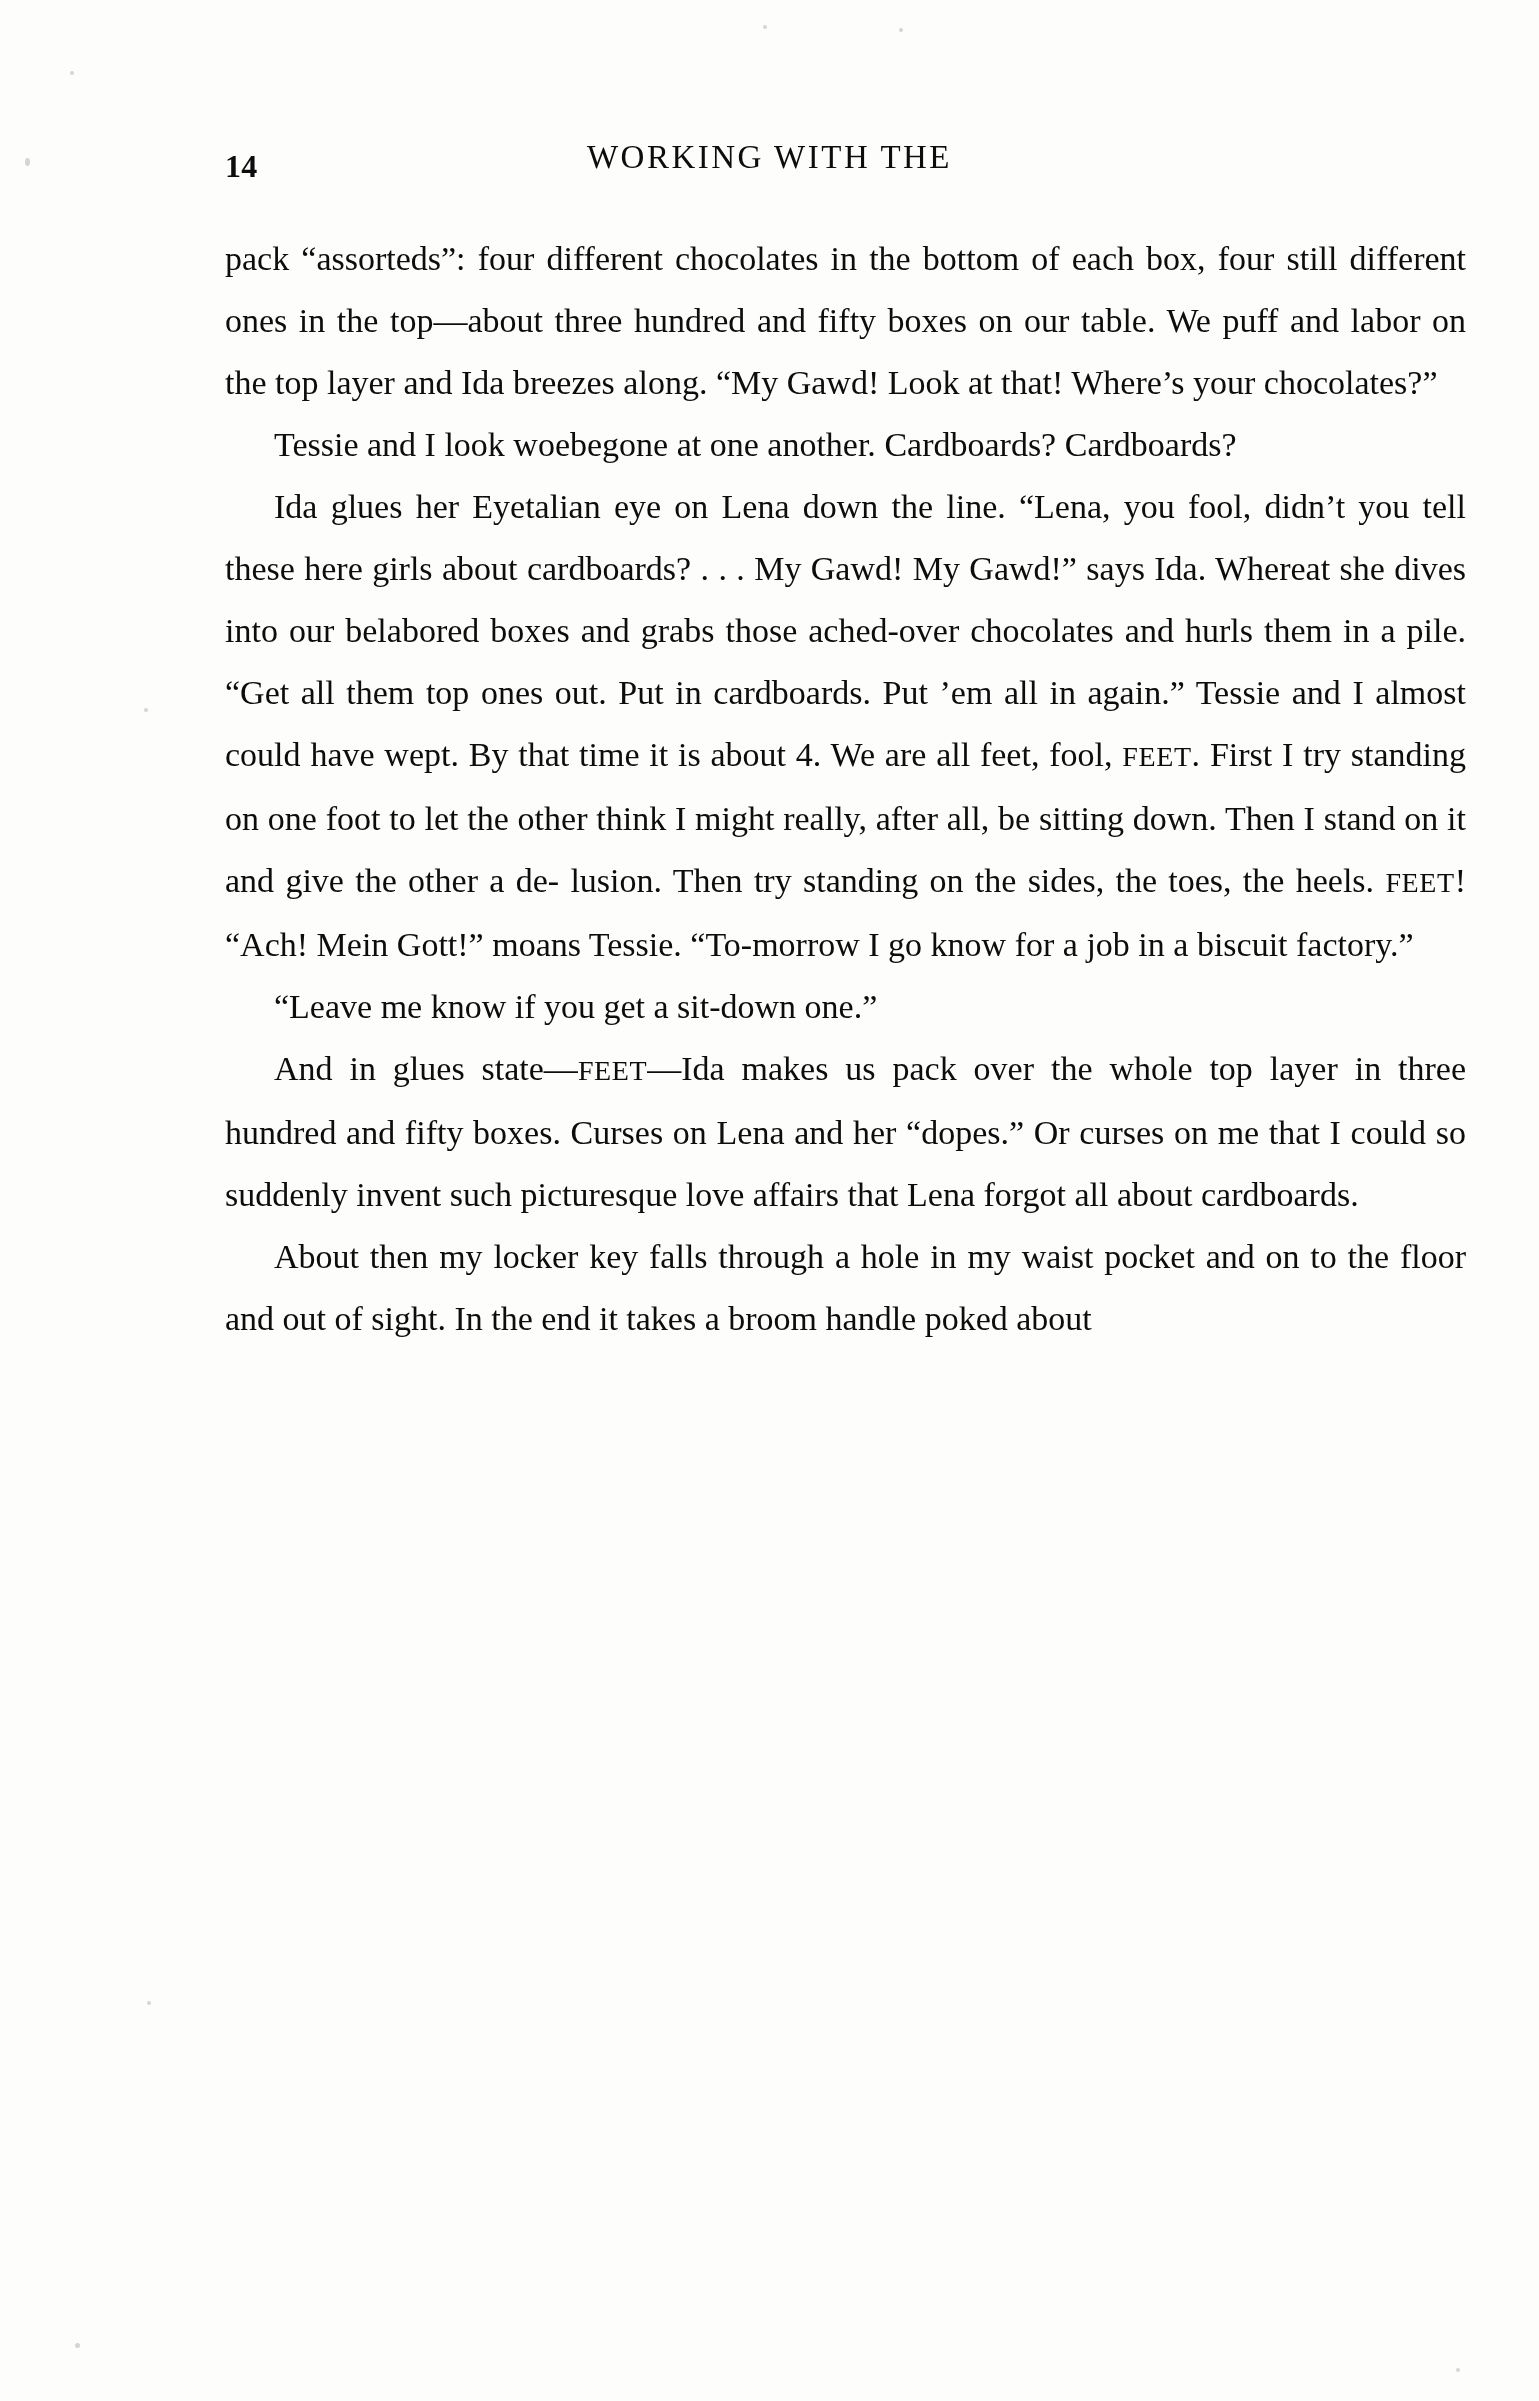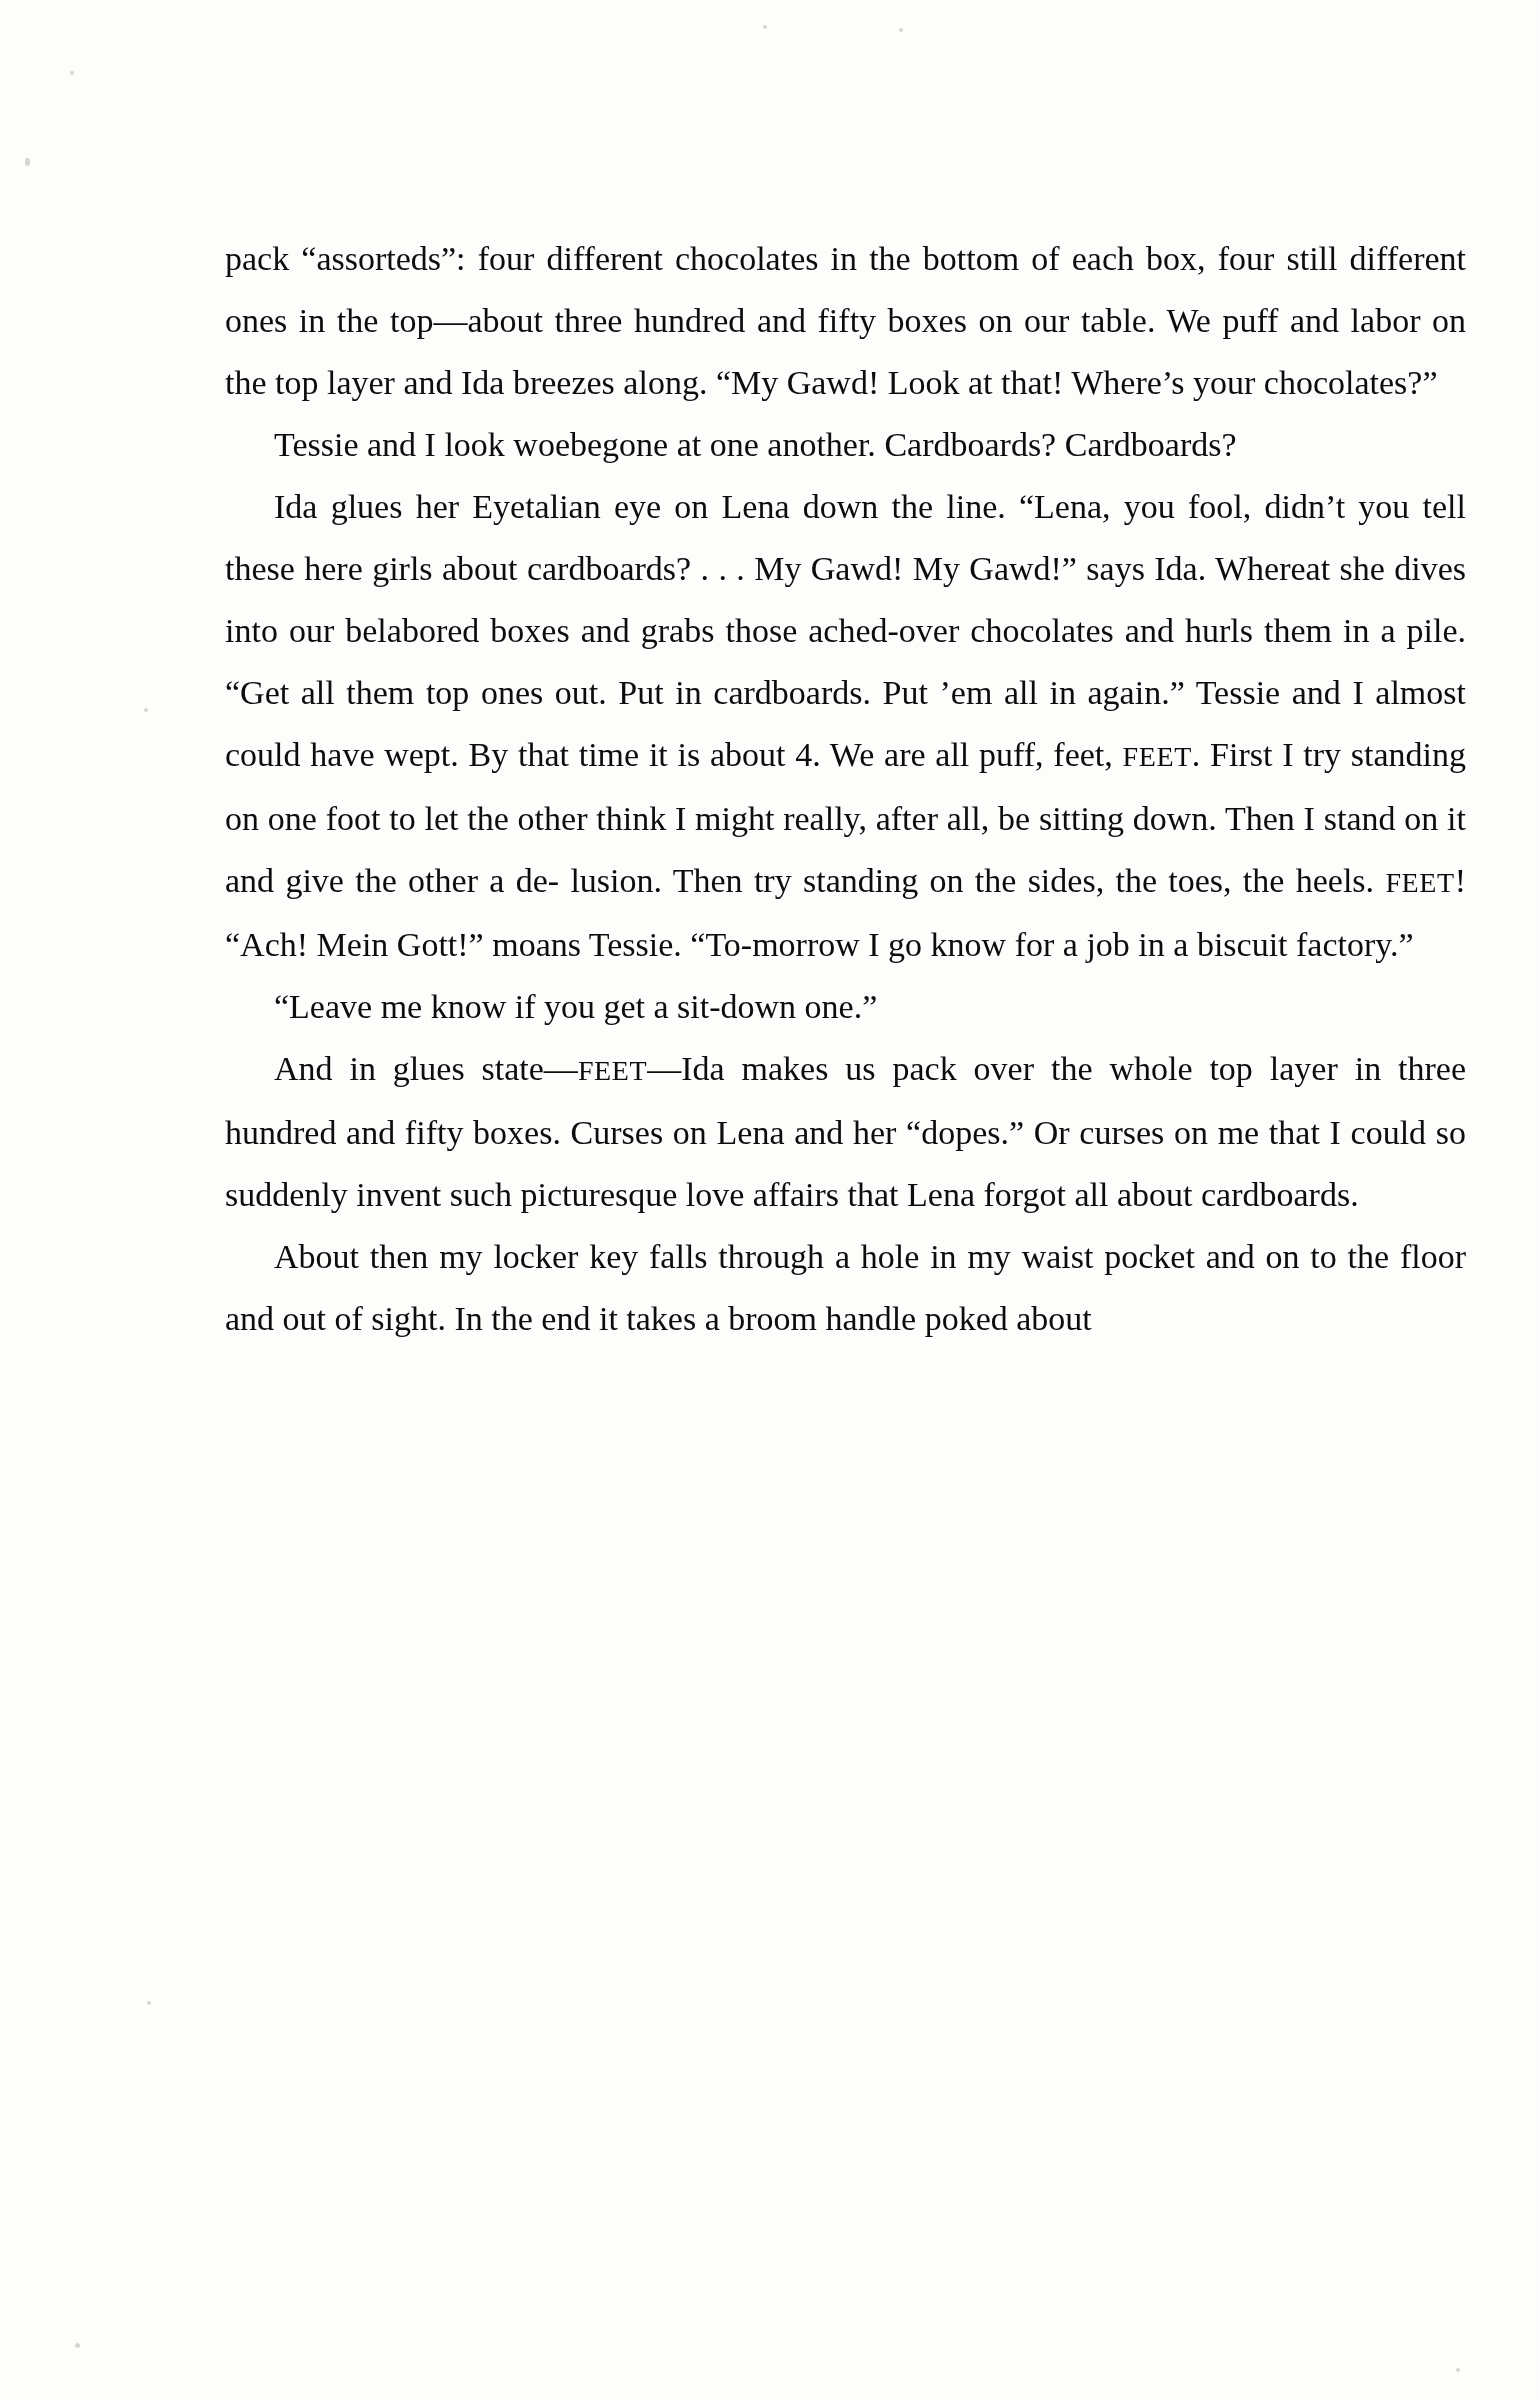--- a/index.html
+++ b/index.html
@@ -89,20 +89,24 @@
 
   <div class="speck" style="left:763px;top:25px;width:4.4px;height:4.4px;"></div>
   <div class="speck" style="left:899px;top:28px;width:3.8px;height:3.8px;"></div>
   <div class="speck" style="left:70px;top:71px;width:3.8px;height:3.8px;"></div>
   <div class="speck" style="left:25px;top:158px;width:5px;height:7.6px;"></div>
   <div class="speck" style="left:144px;top:708px;width:3.8px;height:3.8px;"></div>
   <div class="speck" style="left:147px;top:2001px;width:4.4px;height:4.4px;"></div>
   <div class="speck" style="left:75px;top:2343px;width:5px;height:5px;"></div>
   <div class="speck" style="left:1456px;top:2368px;width:4.4px;height:4.4px;"></div>
 
+  <div class="header">
+    <div class="folio">14</div>
+    <div class="running-head">WORKING WITH THE</div>
+  </div>
 
   <div class="body-col">
 
     <p class="para">
       <span>pack “assorteds”: four different chocolates in the</span> 
       <span>bottom of each box, four still different ones in the</span> 
       <span>top—about three hundred and fifty boxes on our</span> 
       <span>table.  We puff and labor on the top layer and Ida</span> 
       <span>breezes along.  “My Gawd!  Look at that!  Where’s</span> 
       <span>your chocolates?”</span> 
@@ -115,21 +119,21 @@
 
     <p class="para indent">
       <span>Ida glues her Eyetalian eye on Lena down the line.</span> 
       <span>“Lena, you fool, didn’t you tell these here girls about</span> 
       <span>cardboards? . . . My Gawd!  My Gawd!” says Ida.</span> 
       <span>Whereat she dives into our belabored boxes and grabs</span> 
       <span>those ached-over chocolates and hurls them in a pile.</span> 
       <span>“Get all them top ones out.  Put in cardboards.</span> 
       <span>Put ’em all in again.”  Tessie and I almost could</span> 
       <span>have wept.  By that time it is about 4.  We are all</span> 
-      <span><span>puff, feet, </span><span class="sc">FEET</span><span>.  First I try standing on one foot to</span></span> 
+      <span><span>feet, fool, </span><span class="sc">FEET</span><span>.  First I try standing on one foot to</span></span> 
       <span>let the other think I might really, after all, be sitting</span> 
       <span>down.  Then I stand on it and give the other a de-</span> 
       <span>lusion.  Then try standing on the sides, the toes, the</span> 
       <span><span>heels.  </span><span class="sc">FEET</span><span>!  “Ach! Mein Gott!” moans Tessie.</span></span> 
       <span>“To-morrow I go know for a job in a biscuit factory.”</span> 
     </p>
 
     <p class="para indent">
       <span>“Leave me know if you get a sit-down one.”</span> 
     </p>

